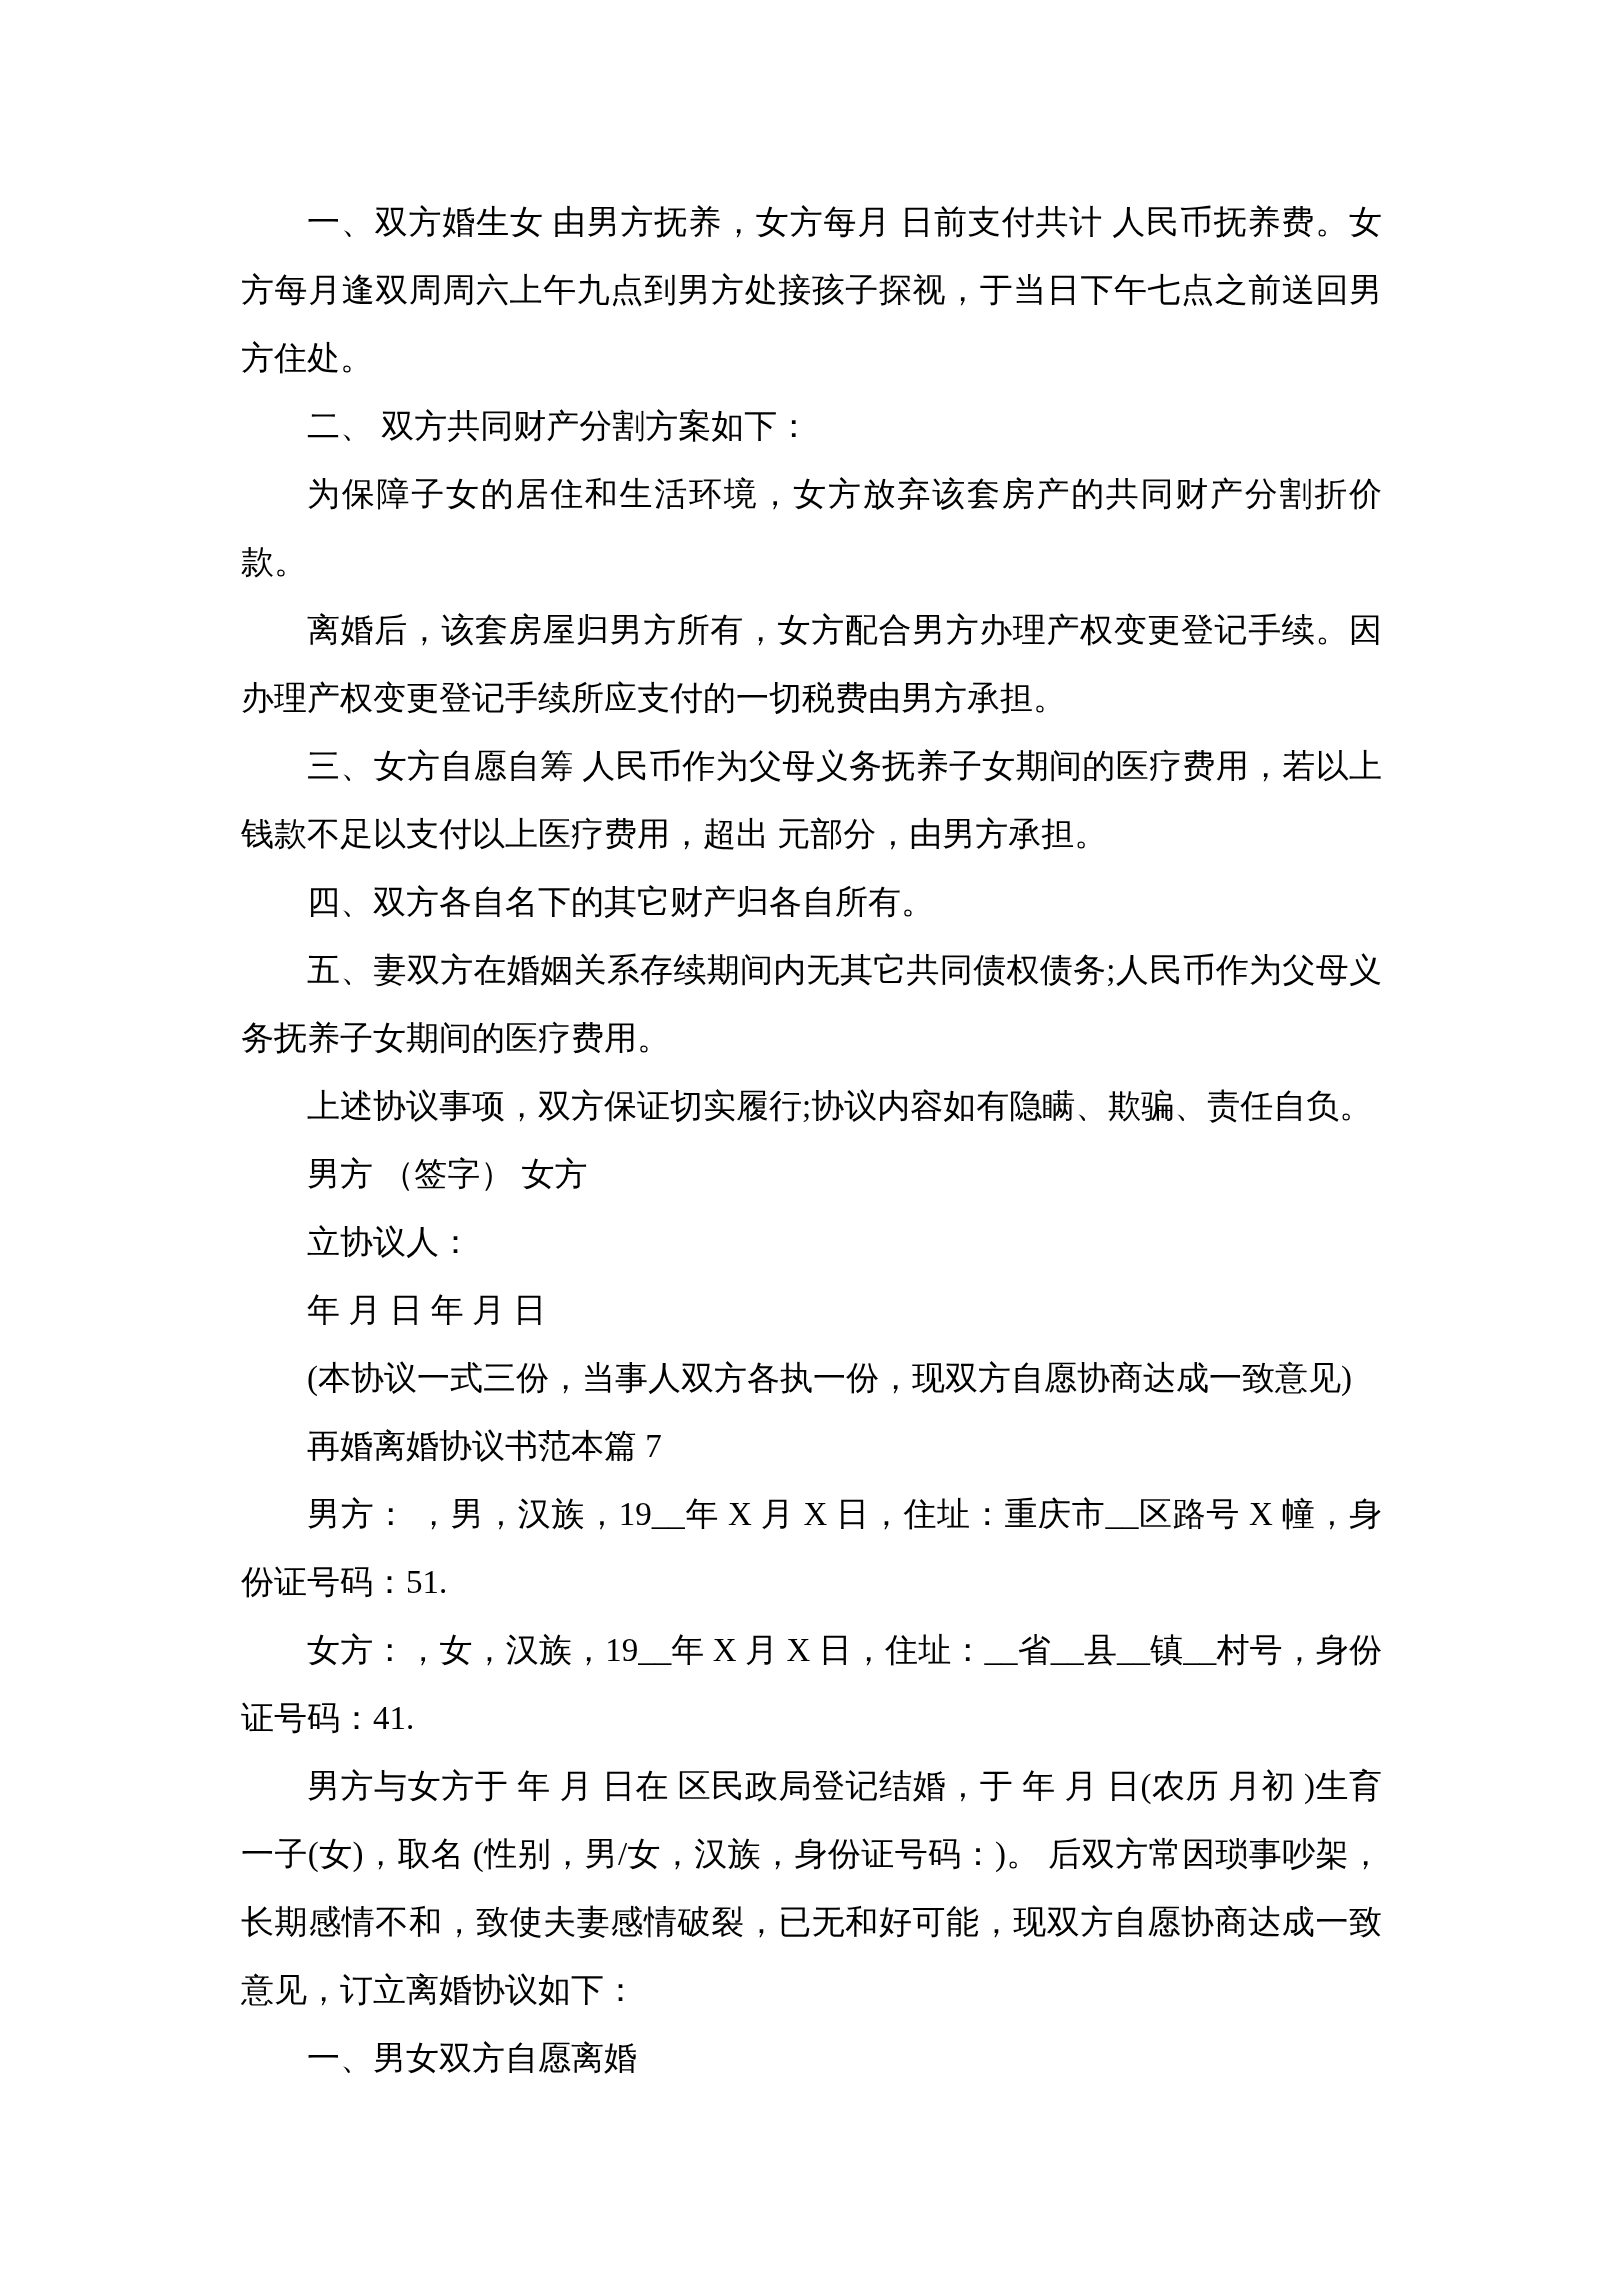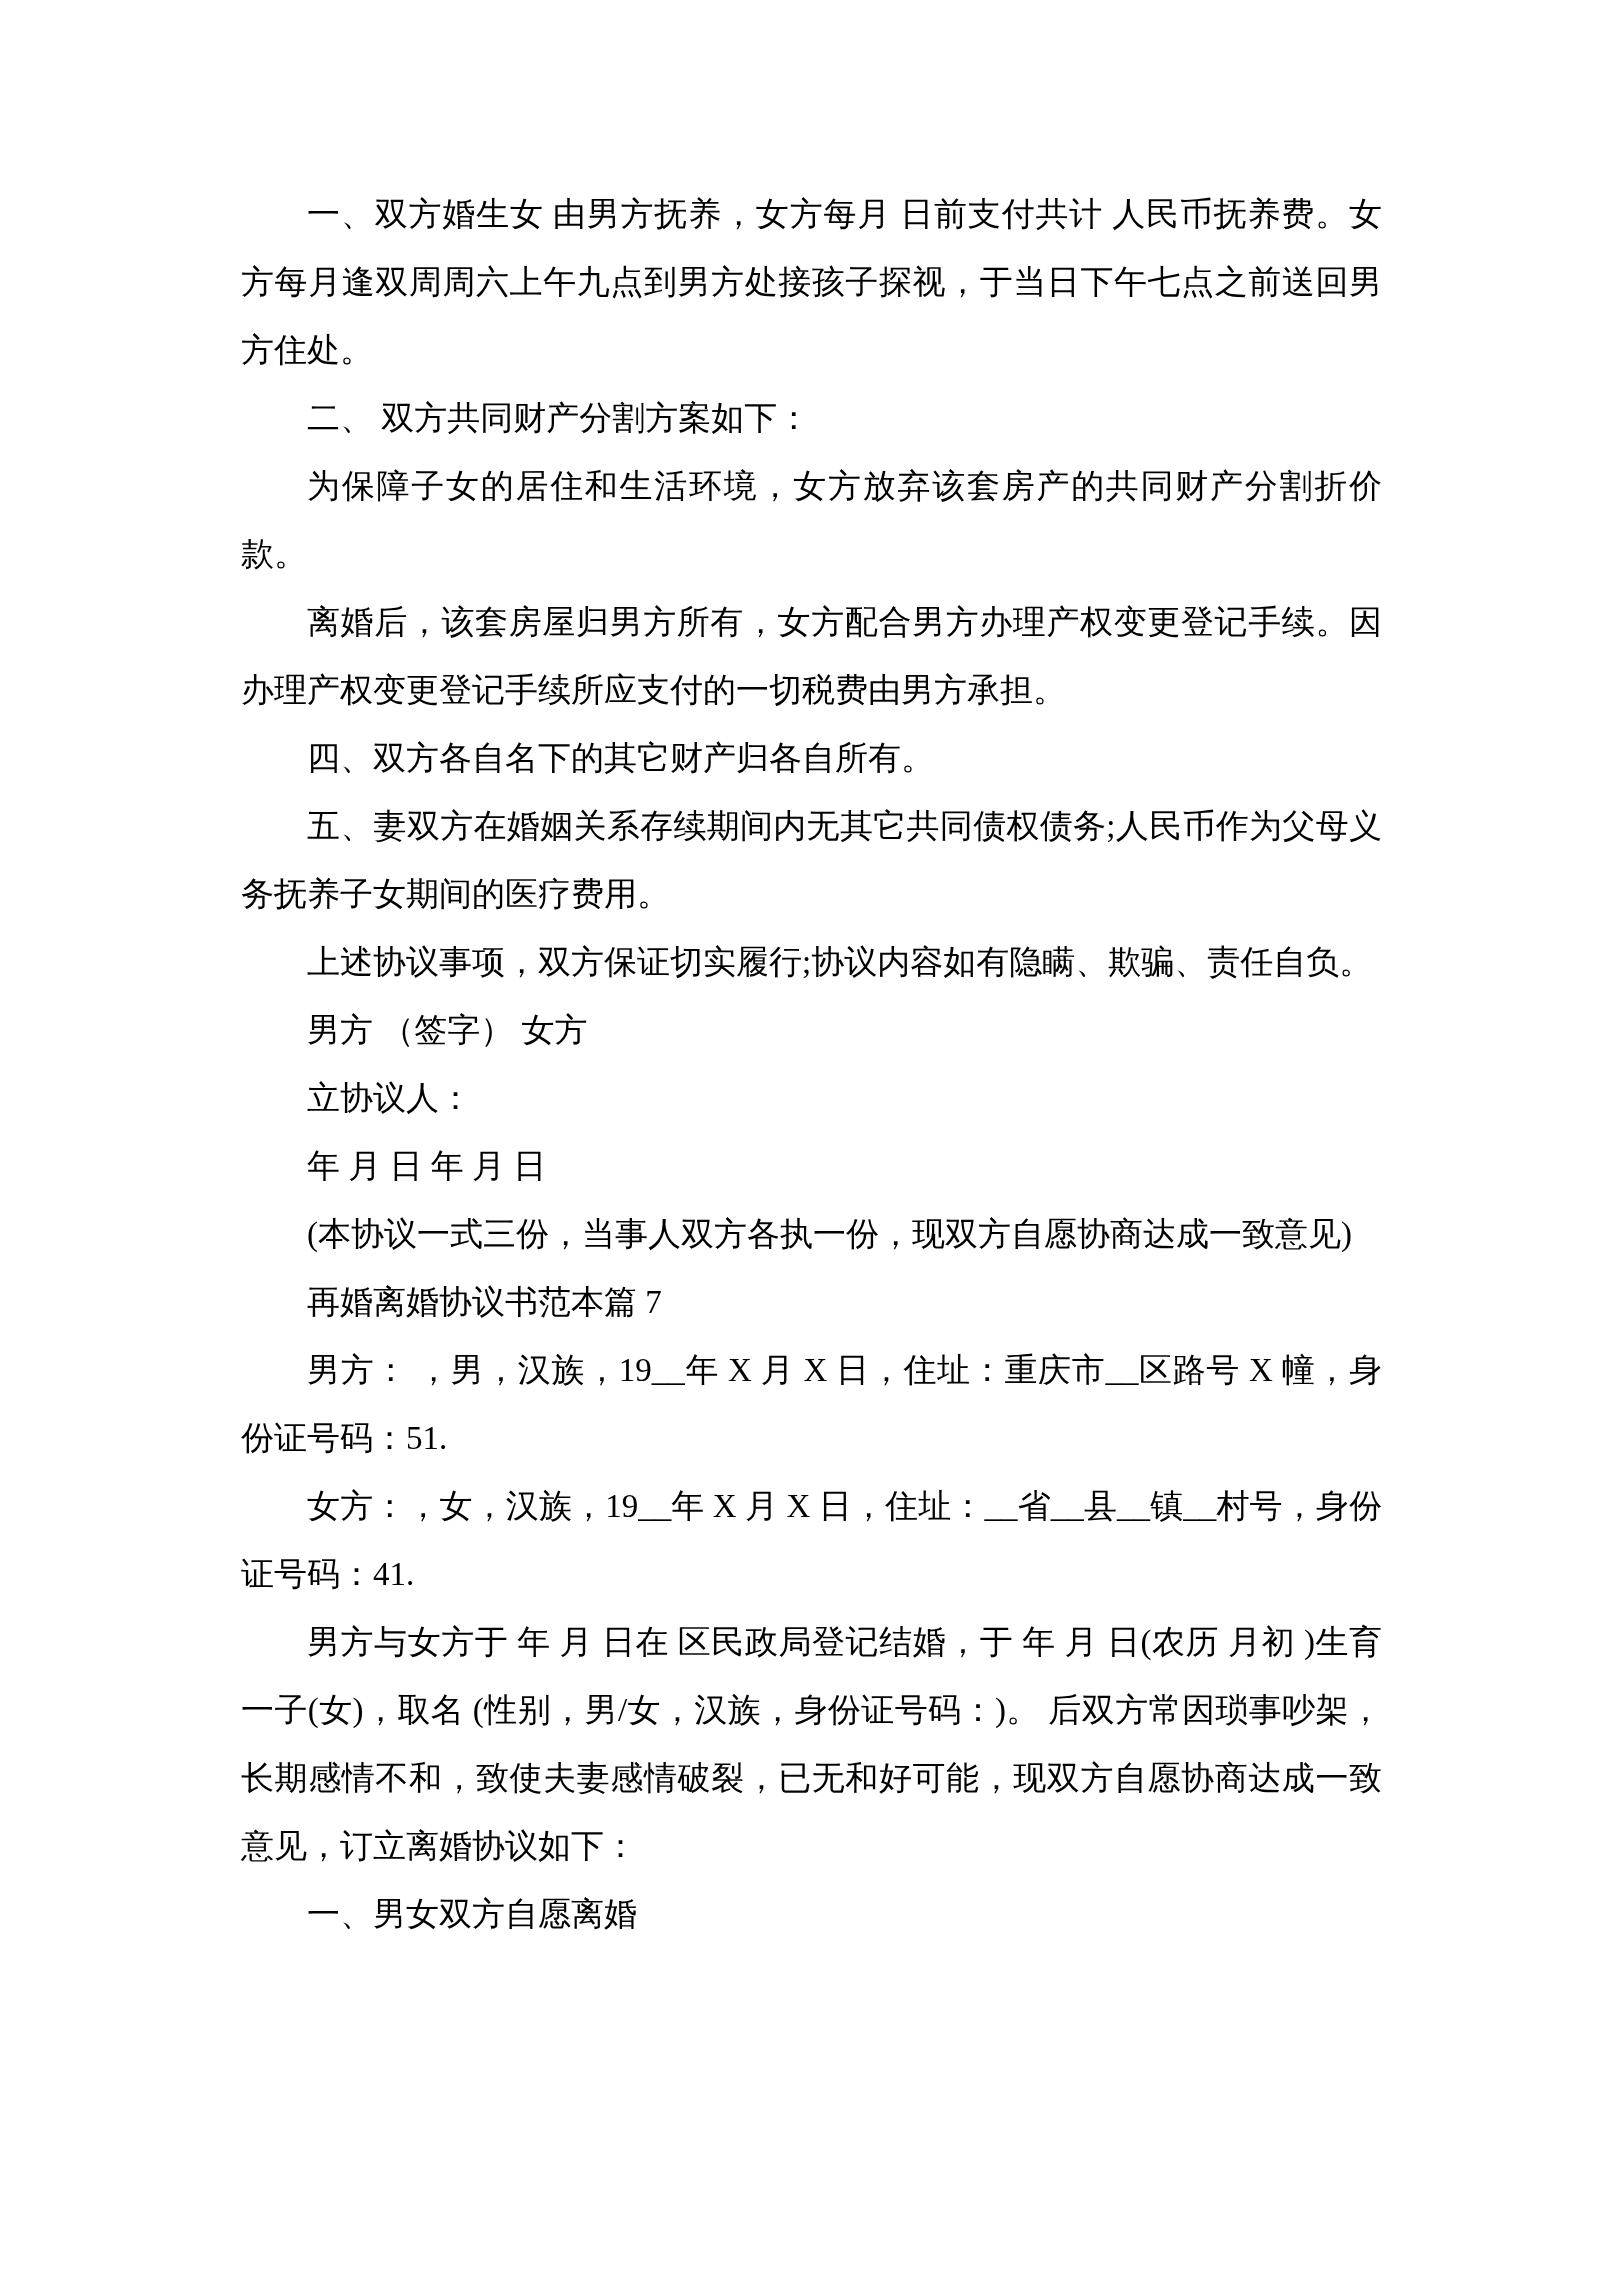--- a/index.html
+++ b/index.html
@@ -8,21 +8,21 @@
   }
   .page {
     position: relative;
     width: 1623px;
     height: 2295px;
     background: #ffffff;
     overflow: hidden;
   }
   .content {
     position: absolute;
-    top: 180px;
+    top: 188px;
     left: 241px;
     width: 1141px;
     color: #000000;
     font-family: "Liberation Serif", "DejaVu Serif", serif;
     font-size: 33px;
     line-height: 68px;
     font-weight: normal;
     text-align: justify;
     text-justify: inter-ideograph;
   }
@@ -36,20 +36,21 @@
 </style>
 </head>
 <body>
 
 <div class="page">
   <div class="content">
       <p class="para">一、双方婚生女 由男方抚养，女方每月 日前支付共计 人民币抚养费。女方每月逢双周周六上午九点到男方处接孩子探视，于当日下午七点之前送回男方住处。</p>
       <p class="para">二、 双方共同财产分割方案如下：</p>
       <p class="para">为保障子女的居住和生活环境，女方放弃该套房产的共同财产分割折价款。</p>
       <p class="para">离婚后，该套房屋归男方所有，女方配合男方办理产权变更登记手续。因办理产权变更登记手续所应支付的一切税费由男方承担。</p>
+      <p class="para">三、女方自愿自筹 人民币作为父母义务抚养子女期间的医疗费用，若以上钱款不足以支付以上医疗费用，超出 元部分，由男方承担。</p>
       <p class="para">四、双方各自名下的其它财产归各自所有。</p>
       <p class="para">五、妻双方在婚姻关系存续期间内无其它共同债权债务;人民币作为父母义务抚养子女期间的医疗费用。</p>
       <p class="para">上述协议事项，双方保证切实履行;协议内容如有隐瞒、欺骗、责任自负。</p>
       <p class="para">男方 （签字） 女方</p>
       <p class="para">立协议人：</p>
       <p class="para">年 月 日 年 月 日</p>
       <p class="para">(本协议一式三份，当事人双方各执一份，现双方自愿协商达成一致意见)</p>
       <p class="para">再婚离婚协议书范本篇 7</p>
       <p class="para">男方： ，男，汉族，19__年 X 月 X 日，住址：重庆市__区路号 X 幢，身份证号码：51.</p>
       <p class="para">女方：，女，汉族，19__年 X 月 X 日，住址：__省__县__镇__村号，身份证号码：41.</p>

